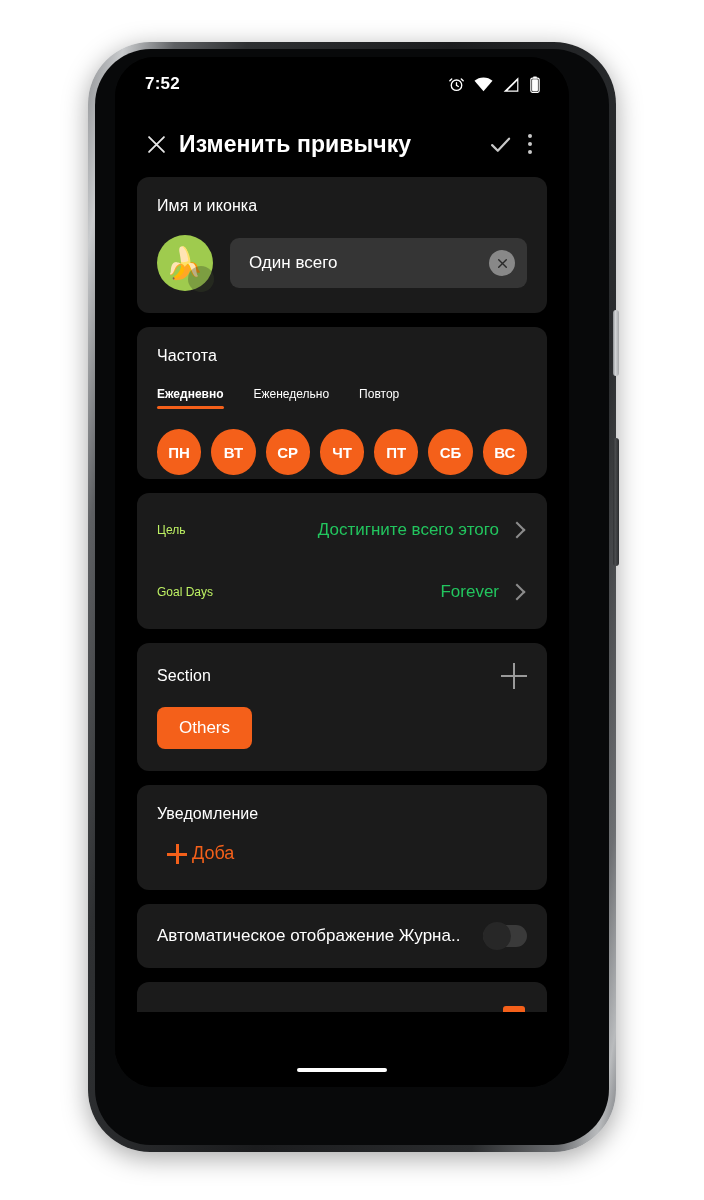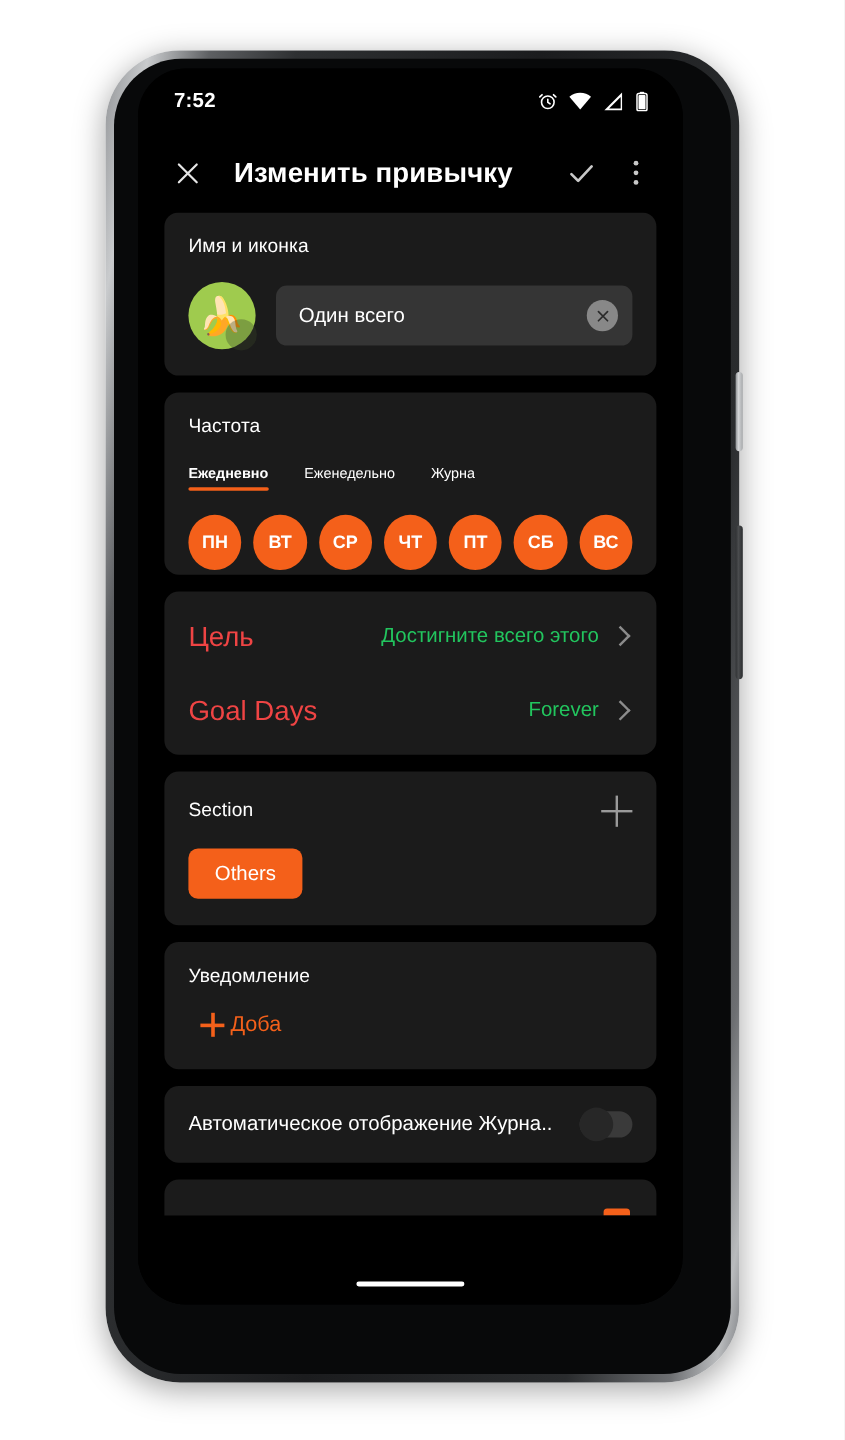--- a/index.html
+++ b/index.html
@@ -125,21 +125,20 @@
   }
   .status-icon { display: block; }
 
   
   #app-bar {
     height: 66px;
     flex: none;
     display: flex;
     align-items: center;
     padding: 0 26px 0 24px;
-    gap: 16px;
   }
   #close-button {
     width: 34px;
     height: 34px;
     flex: none;
     display: flex;
     align-items: center;
     justify-content: center;
     cursor: pointer;
   }
@@ -302,22 +301,22 @@
 
   
   #goal-card { padding: 6px 20px; }
   .goal-row {
     height: 62px;
     display: flex;
     align-items: center;
     cursor: pointer;
   }
   .goal-label {
-    color: #ef4444;
-    font-size: 23px;
+    color: #bef264;
+    font-size: 12px;
     flex: none;
   }
   .goal-value {
     flex: 1;
     text-align: right;
     color: #22c55e;
     font-size: 17px;
     padding-right: 12px;
     overflow: hidden;
     white-space: nowrap;
@@ -542,21 +541,21 @@
                 </span>
               </div>
             </div>
           </div>
 
           <div class="card" id="frequency-card">
             <div class="card-title">Частота</div>
             <div id="frequency-tabs">
               <div class="freq-tab active">Ежедневно</div>
               <div class="freq-tab">Еженедельно</div>
-              <div class="freq-tab">Журна</div>
+              <div class="freq-tab">Повтор</div>
             </div>
             <div id="weekday-row">
               <div class="weekday-chip">ПН</div>
               <div class="weekday-chip">ВТ</div>
               <div class="weekday-chip">СР</div>
               <div class="weekday-chip">ЧТ</div>
               <div class="weekday-chip">ПТ</div>
               <div class="weekday-chip">СБ</div>
               <div class="weekday-chip">ВС</div>
             </div>

